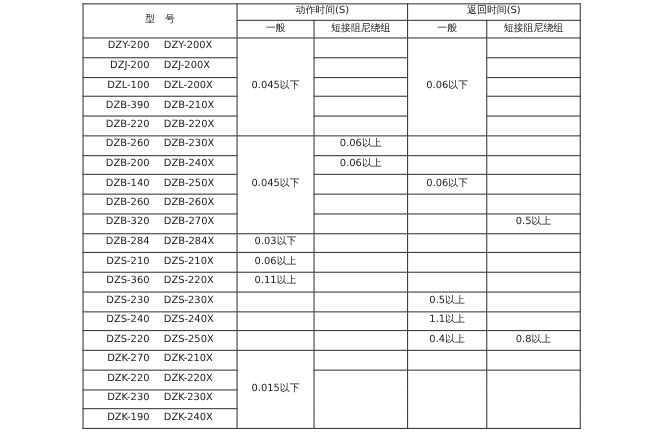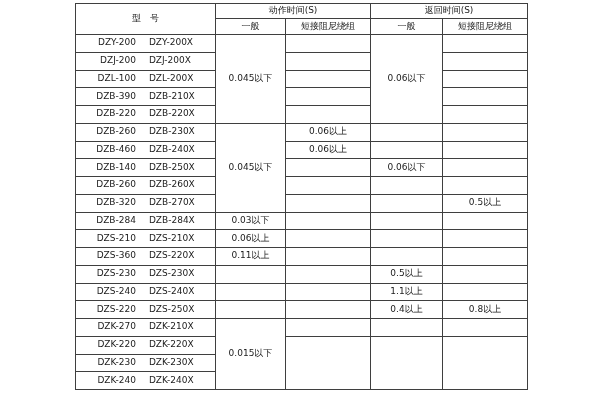--- a/index.html
+++ b/index.html
@@ -115,21 +115,21 @@
           </div>
         </td>
       <td rowspan="5">0.045以下</td>
       <td>0.06以上</td>
       <td></td>
       <td></td>
     </tr>
     <tr>
       <td>
           <div class="mc">
-            <span>DZB-460</span>
+            <span>DZB-200</span>
             <span>DZB-240X</span>
           </div>
         </td>
       <td>0.06以上</td>
       <td></td>
       <td></td>
     </tr>
     <tr>
       <td>
           <div class="mc">
@@ -262,19 +262,19 @@
       <td>
           <div class="mc">
             <span>DZK-230</span>
             <span>DZK-230X</span>
           </div>
         </td>
     </tr>
     <tr>
       <td>
           <div class="mc">
-            <span>DZK-240</span>
+            <span>DZK-190</span>
             <span>DZK-240X</span>
           </div>
         </td>
     </tr>
   </tbody>
 </table>
 
 </body></html>

